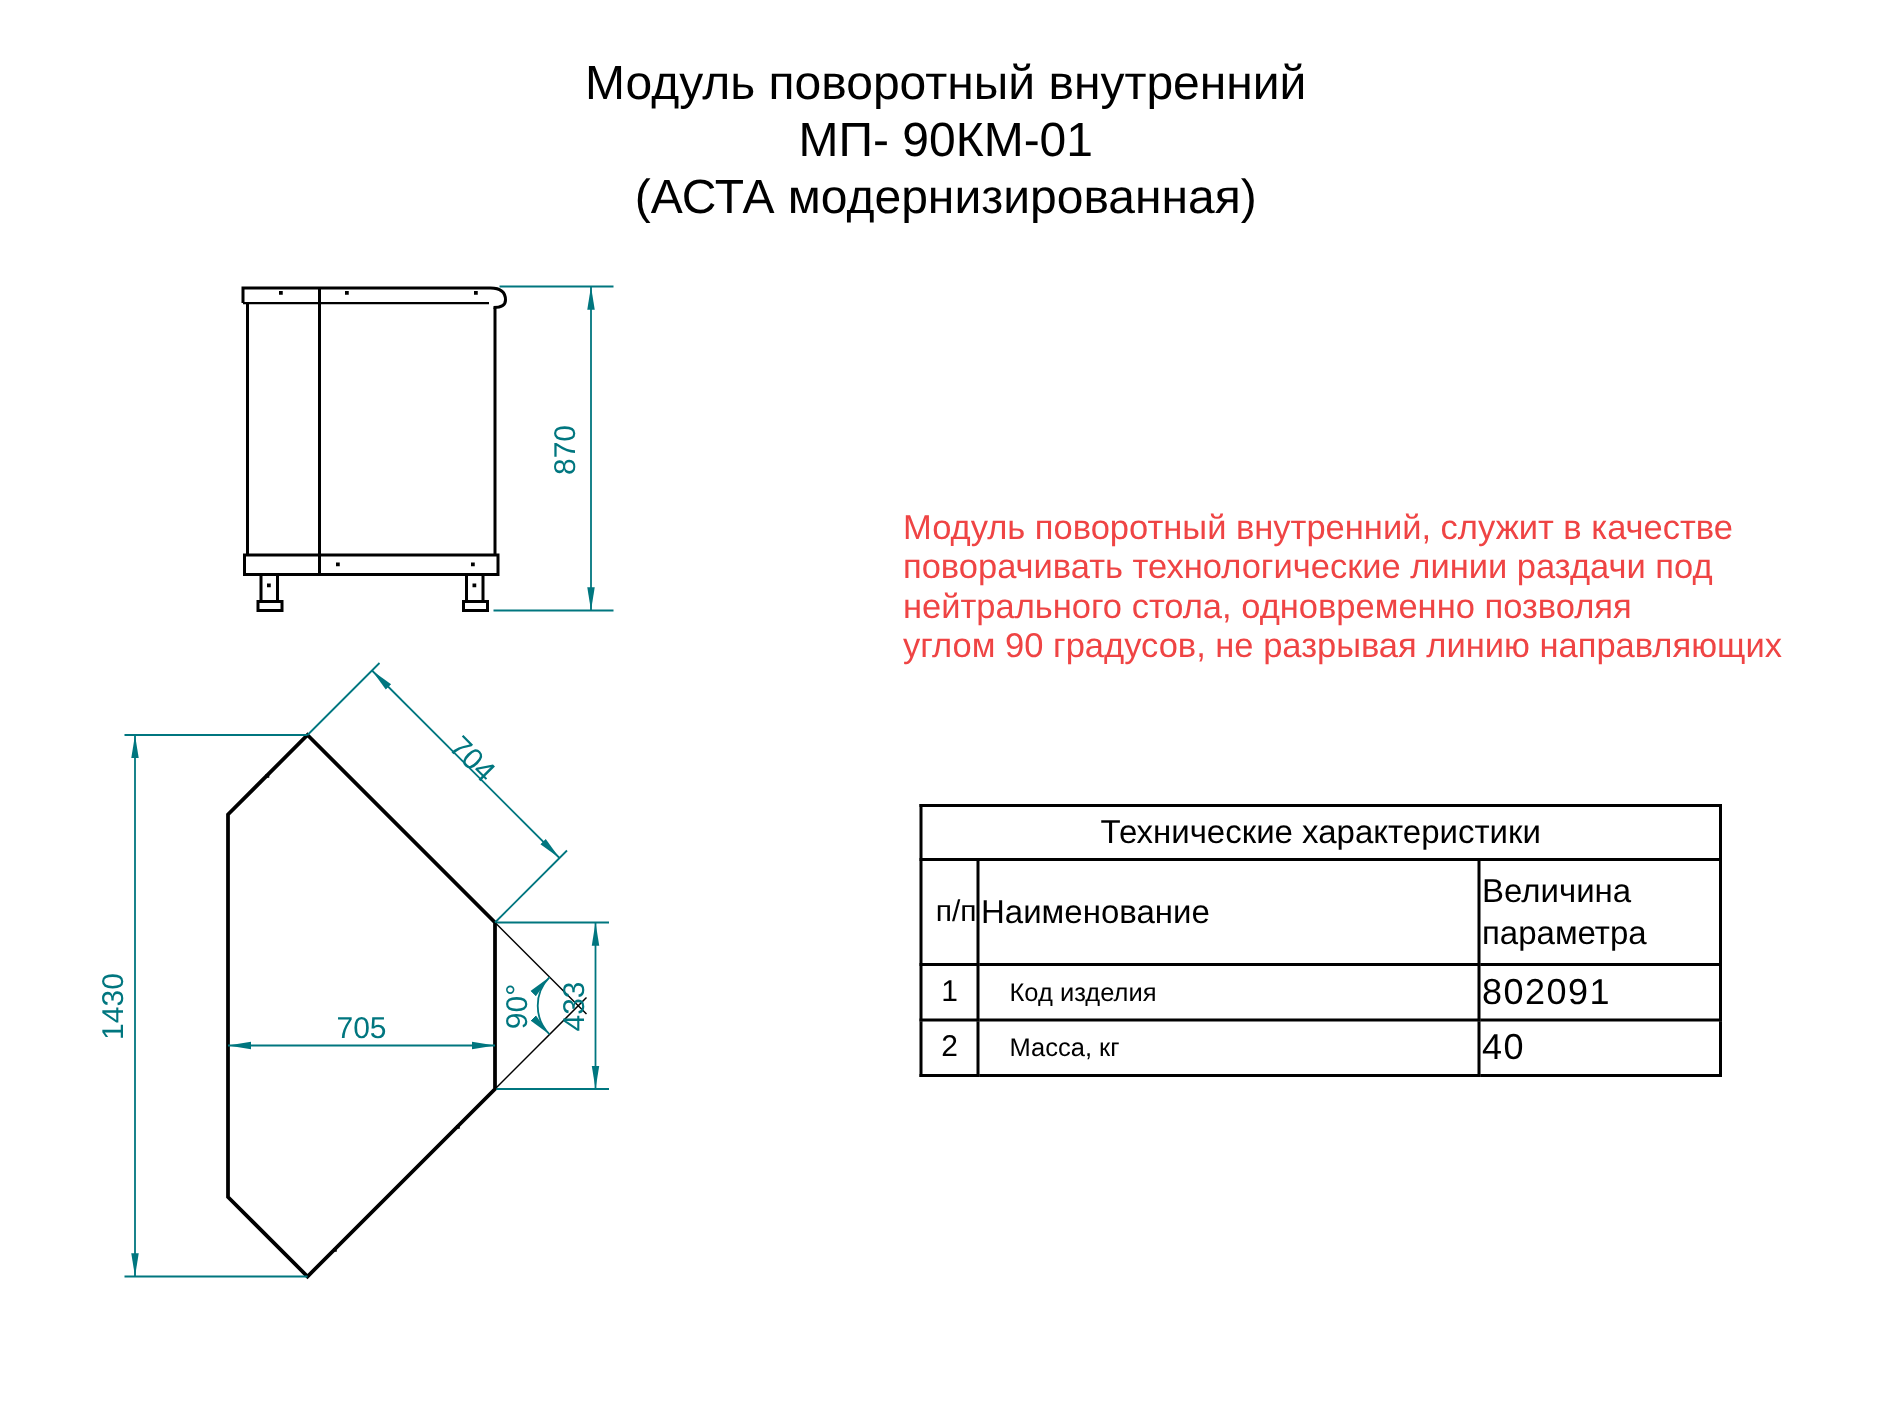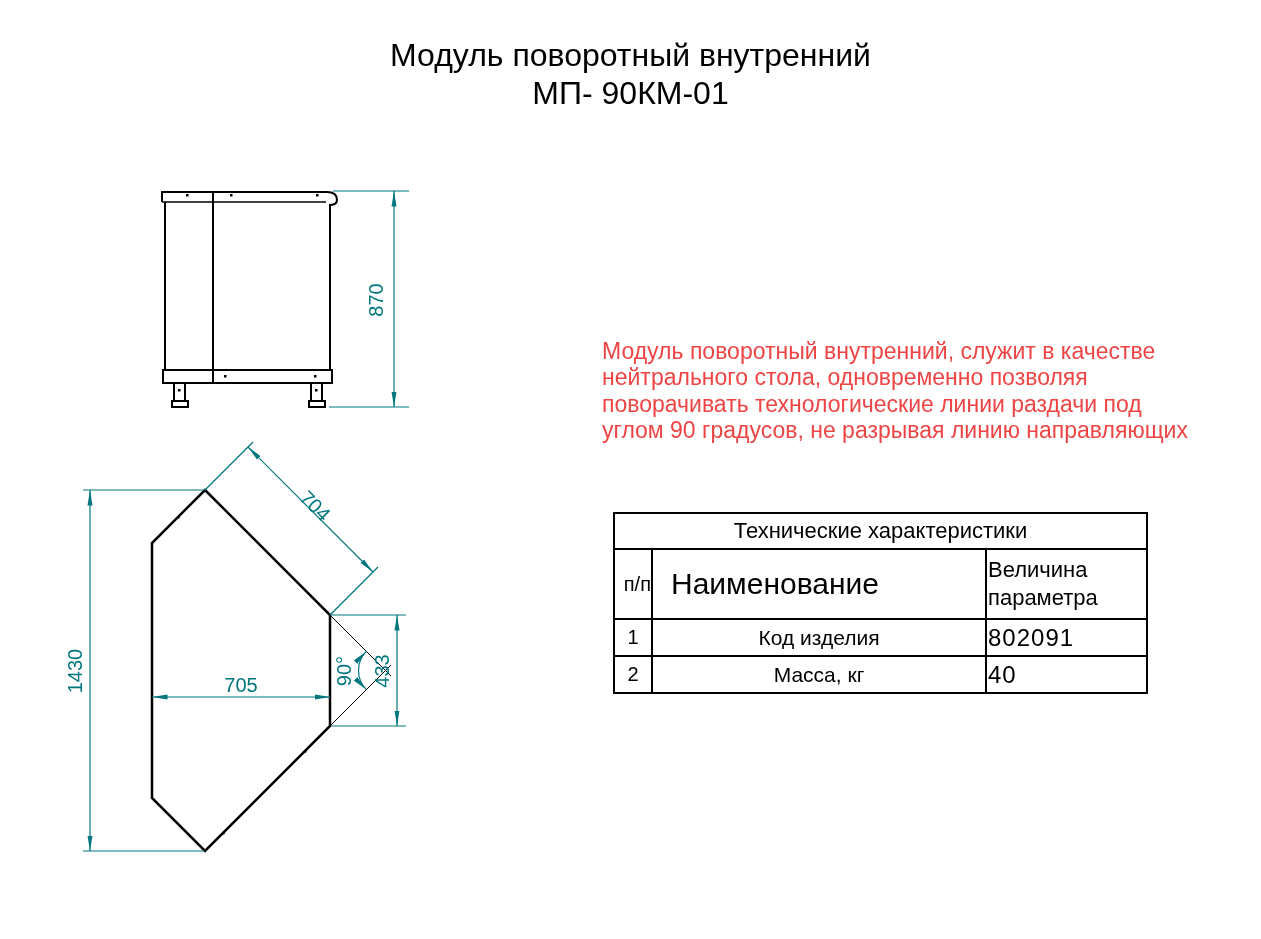--- a/index.html
+++ b/index.html
@@ -5,48 +5,49 @@
   html,body{margin:0;padding:0;background:#fff;}
   .page{position:relative;width:1261px;height:926px;background:#ffffff;overflow:hidden;
         font-family:"Liberation Sans",sans-serif;color:#000;}
   
   .title-block{position:absolute;left:0;top:36px;width:100%;text-align:center;
                font-size:32px;line-height:38px;color:#000;}
   
   .descr{position:absolute;left:602px;top:338px;font-size:23px;line-height:26.4px;
          white-space:nowrap;color:#ef4444;}
   
-  table.spec{position:absolute;left:613px;top:512px;border-collapse:collapse;table-layout:fixed;border-radius:21px;}
+  table.spec{position:absolute;left:613px;top:536px;border-collapse:collapse;table-layout:fixed;border-radius:21px;}
   table.spec td{border:2px solid #000;overflow:hidden;vertical-align:middle;}
   td.t-title{height:32px;text-align:center;font-size:22px;}
   tr.t-head td{height:66px;}
   td.h-num{font-size:20px;text-align:right;padding:0;}
-  td.h-name{font-size:30px;text-align:left;padding-left:18px;}
+  td.h-name{font-size:22px;text-align:left;padding-left:1px;}
   td.h-val{font-size:22px;text-align:left;line-height:28px;}
   tr.t-row td{height:33px;}
   td.c-num{font-size:20px;text-align:center;}
-  td.c-name{font-size:21px;text-align:center;padding-left:1px;}
+  td.c-name{font-size:17px;text-align:left;padding-left:20px;}
   td.c-val{font-size:24px;letter-spacing:1px;}
   
   svg{position:absolute;overflow:visible;}
   .outline{stroke:#000;fill:none;}
   .dim{stroke:#00767f;stroke-width:1.2;fill:none;}
   .thin{stroke:#000;stroke-width:1;fill:none;}
   .dimtxt{fill:#00767f;font-family:"Liberation Sans",sans-serif;font-size:20px;
           text-anchor:middle;}
   .dot{fill:#000;stroke:none;}
 </style>
 </head>
 <body>
 
 <div class="page">
 
   <div class="title-block">
     <div>Модуль поворотный внутренний</div>
     <div>МП- 90КМ-01</div>
+    <div>(АСТА модернизированная)</div>
   </div>
 
   <svg style="left:140px;top:180px;" width="290" height="240" viewBox="140 180 290 240">
     <defs>
       <marker id="arrA" viewBox="0 0 16 8" refX="15.5" refY="4" markerWidth="16" markerHeight="8" markerUnits="userSpaceOnUse" orient="auto-start-reverse">
         <path d="M0,1.5 L15.5,4 L0,6.5 Z" fill="#00767f"></path>
       </marker>
     </defs>
 
     <path class="outline" stroke-width="2" d="M162,202 V192 H327 Q337,192 337,200 Q337,205 329,205"></path>
@@ -111,22 +112,22 @@
     <path class="dim" d="M330,615 L378,567"></path>
     <path class="dim" d="M248,447 L373,572" marker-start="url(#arrB)" marker-end="url(#arrB)"></path>
     <text class="dimtxt" x="314" y="507" dominant-baseline="middle" transform="rotate(45 314 507)">704</text>
 
     <path class="dim" d="M366.4,651.4 A27,27 0 0 0 366.4,689.6" marker-start="url(#arrB)" marker-end="url(#arrB)"></path>
     <text class="dimtxt" x="346" y="671" dominant-baseline="middle" transform="rotate(-90 346 671)">90°</text>
   </svg>
 
   <div class="descr">
     <div>Модуль поворотный внутренний, служит в качестве</div>
+    <div>поворачивать технологические линии раздачи под</div>
     <div>нейтрального стола, одновременно позволяя</div>
-    <div>поворачивать технологические линии раздачи под</div>
     <div>углом 90 градусов, не разрывая линию направляющих</div>
   </div>
 
   <table class="spec">
     <colgroup>
         <col style="width:38px">
         <col style="width:334px">
         <col style="width:161px">
       </colgroup>
     <tbody>

